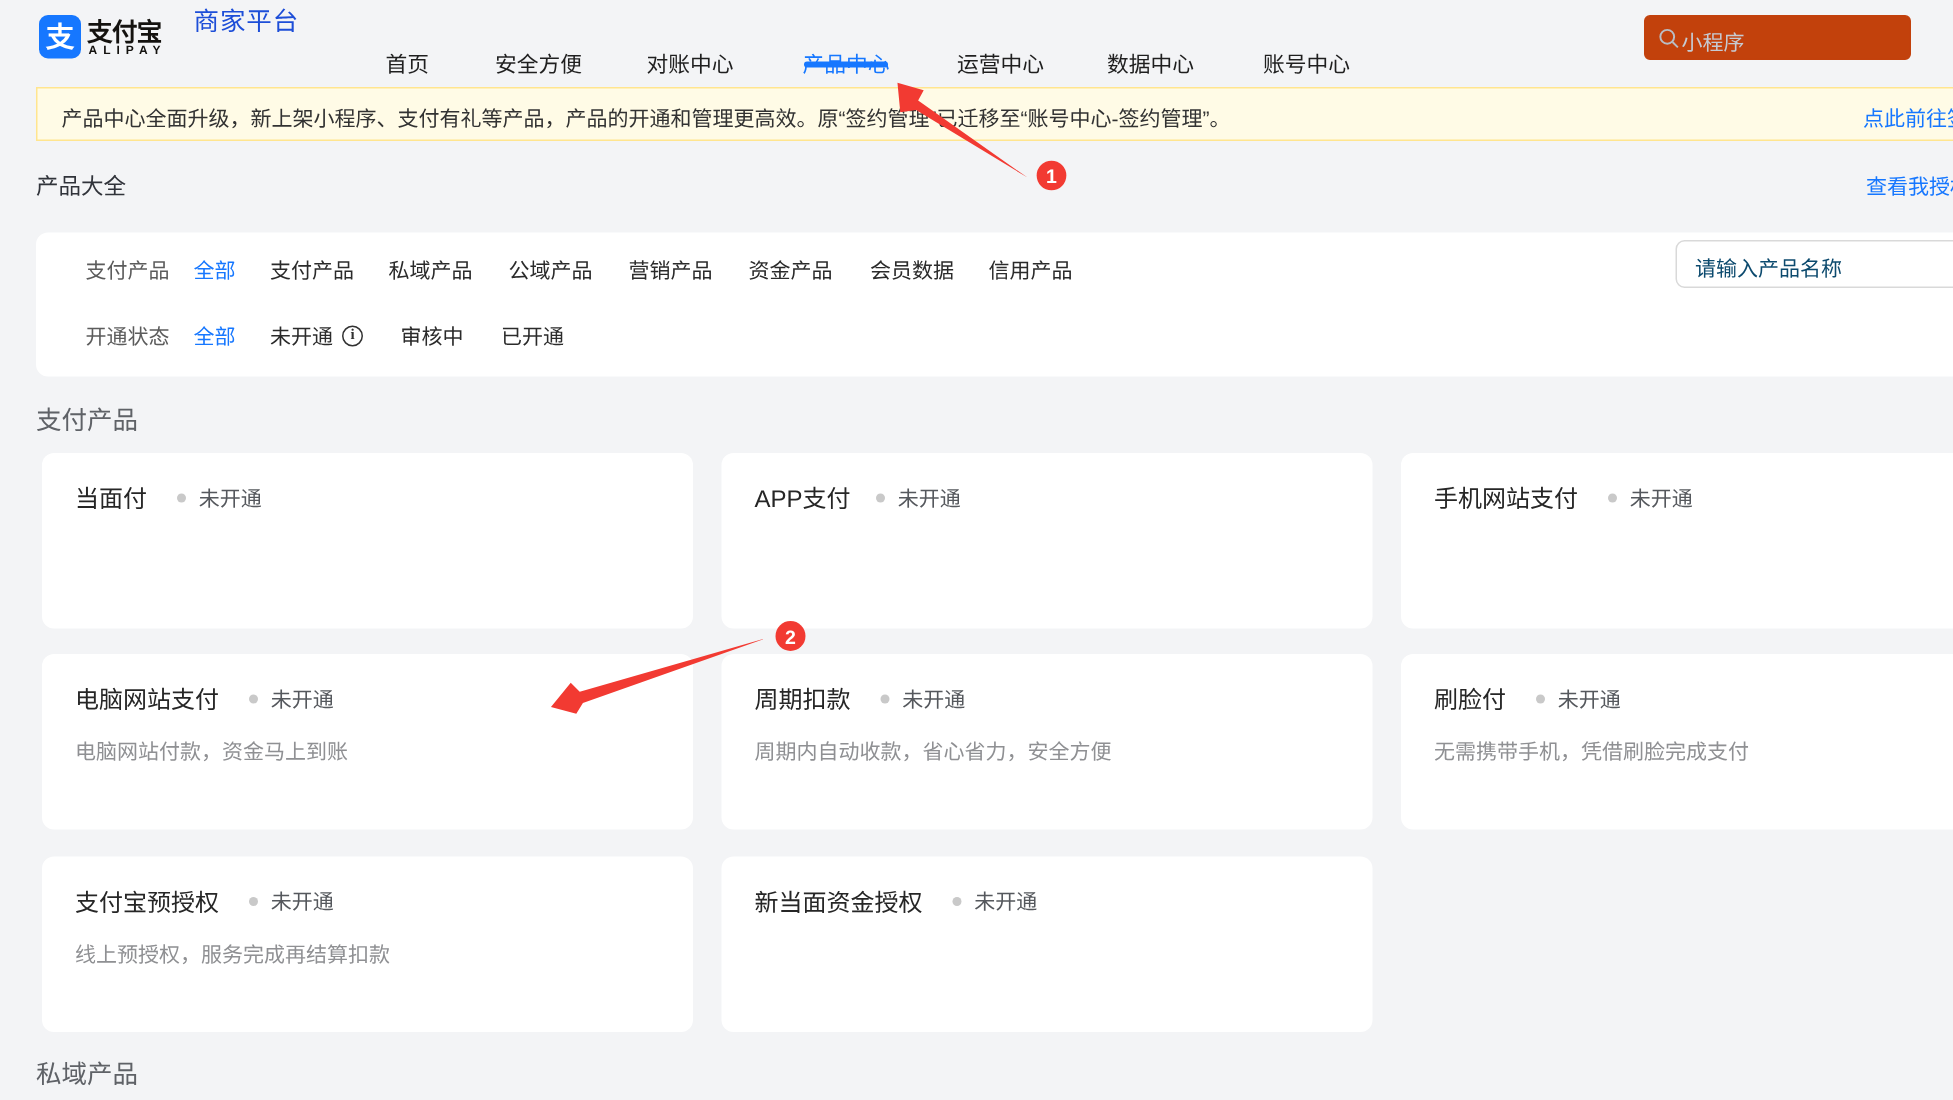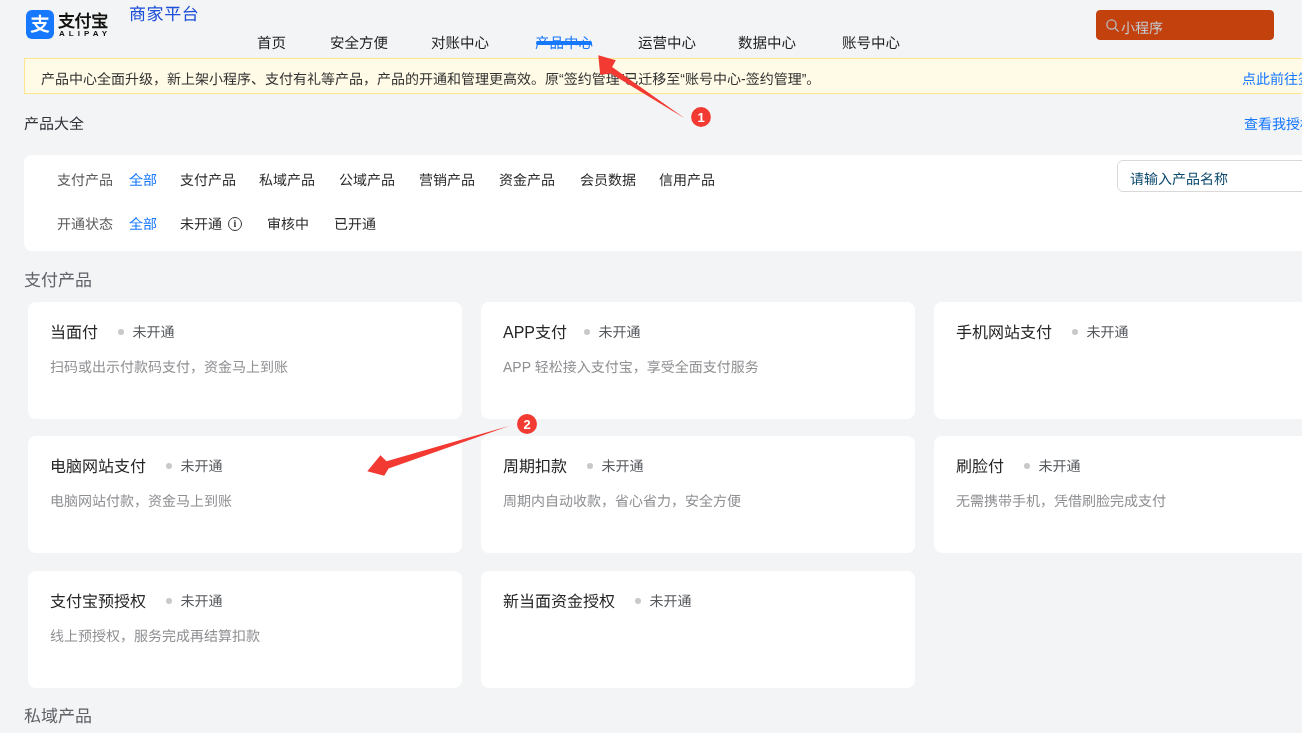--- a/index.html
+++ b/index.html
@@ -104,27 +104,25 @@
       <span class="ph">请输入产品名称</span>
     </div>
 </div>
 
 <div class="abs sechead" style="left:24px;top:265.5px">支付产品</div>
 
 <div class="card" style="left:28px;top:302px">
   <div class="t">当面付</div>
     <div class="dot" style="left:90px"></div>
     <div class="st" style="left:104.5px">未开通</div>
-  <div class="d">扫码或出示付款码支付，资金马上到账</div>
 </div>
 <div class="card" style="left:481px;top:302px">
   <div class="t">APP支付</div>
     <div class="dot" style="left:103px"></div>
     <div class="st" style="left:117.5px">未开通</div>
-  <div class="d">APP 轻松接入支付宝，享受全面支付服务</div>
 </div>
 <div class="card" style="left:934px;top:302px">
   <div class="t">手机网站支付</div>
     <div class="dot" style="left:138px"></div>
     <div class="st" style="left:152.5px">未开通</div>
 </div>
 
 <div class="card" style="left:28px;top:436px">
   <div class="t">电脑网站支付</div>
     <div class="dot" style="left:138px"></div>

